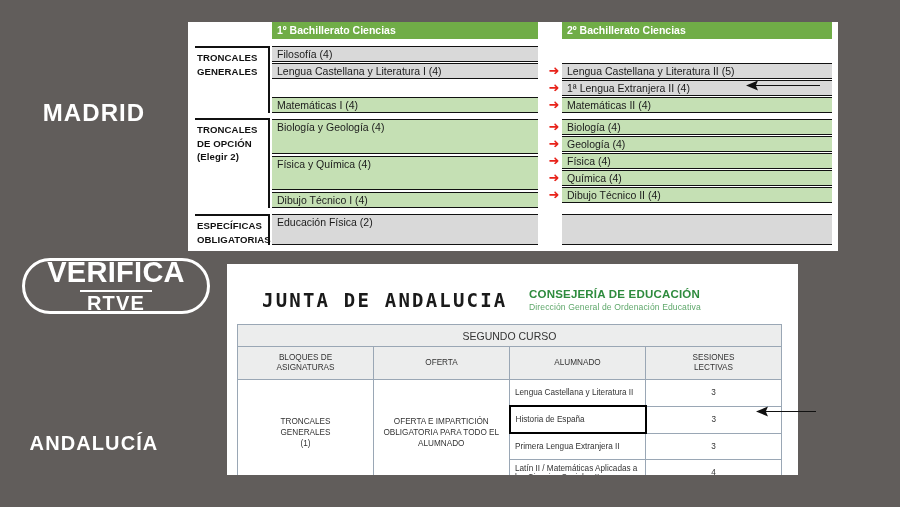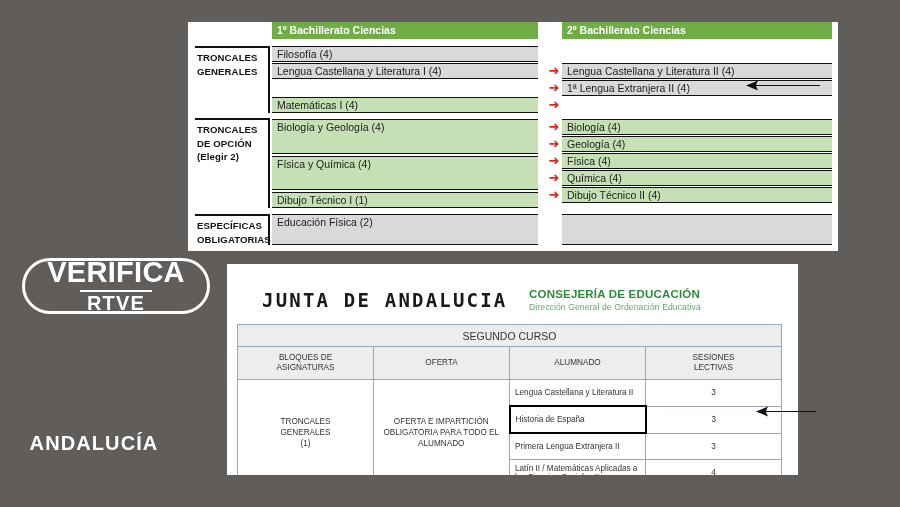--- a/index.html
+++ b/index.html
@@ -167,54 +167,56 @@
     position:absolute; left:755px; top:405px; width:62px; height:13px;
   }
 
   .nowrap{white-space:nowrap;}
 </style>
 </head>
 <body>
 
 <div id="left-col">
 
+  <div class="region-label" id="label-madrid">MADRID</div>
 
   <div id="verifica-logo">
     <div id="verifica-word">VERIFICA</div>
     <div id="rtve-wrap">
       <div id="rtve-word">RTVE</div>
     </div>
   </div>
 
   <div class="region-label" id="label-andalucia">ANDALUCÍA</div>
 </div>
 
 <div id="madrid-panel">
   <div class="mad-grid" id="madrid-grid">
       <div class="hdr-green m-t1" style="top: 0px;">1º Bachillerato Ciencias</div>
       <div class="hdr-green m-t2" style="top: 0px;">2º Bachillerato Ciencias</div>
       <div class="subj m-t1 grey" style="top: 24px; height: 16px; line-height: 14px;">Filosofía (4)</div>
       <div class="subj m-t1 grey" style="top: 41px; height: 16px; line-height: 14px;">Lengua Castellana y Literatura I (4)</div>
       <div class="red-arrow m-arrow" style="top: 42px; height: 16px;">➜</div>
-      <div class="subj m-t2 grey" style="top: 41px; height: 16px; line-height: 14px;">Lengua Castellana y Literatura II (4)</div>
+      <div class="subj m-t2 grey" style="top: 41px; height: 16px; line-height: 14px;">Lengua Castellana y Literatura II (5)</div>
       <div class="red-arrow m-arrow" style="top: 59px; height: 16px;">➜</div>
       <div class="subj m-t2 grey" style="top: 58px; height: 16px; line-height: 14px;">1ª Lengua Extranjera II (4)</div>
       <div class="subj m-t1 green" style="top: 75px; height: 16px; line-height: 14px;">Matemáticas I (4)</div>
       <div class="red-arrow m-arrow" style="top: 76px; height: 16px;">➜</div>
+      <div class="subj m-t2 green" style="top: 75px; height: 16px; line-height: 14px;">Matemáticas II (4)</div>
       <div class="subj m-t1 green" style="top: 97px; height: 35px; line-height: 14px;">Biología y Geología (4)</div>
       <div class="red-arrow m-arrow" style="top: 98px; height: 16px;">➜</div>
       <div class="subj m-t2 green" style="top: 97px; height: 16px; line-height: 14px;">Biología (4)</div>
       <div class="red-arrow m-arrow" style="top: 115px; height: 16px;">➜</div>
       <div class="subj m-t2 green" style="top: 114px; height: 16px; line-height: 14px;">Geología (4)</div>
       <div class="subj m-t1 green" style="top: 134px; height: 34px; line-height: 14px;">Física y Química (4)</div>
       <div class="red-arrow m-arrow" style="top: 132px; height: 16px;">➜</div>
       <div class="subj m-t2 green" style="top: 131px; height: 16px; line-height: 14px;">Física (4)</div>
       <div class="red-arrow m-arrow" style="top: 149px; height: 16px;">➜</div>
       <div class="subj m-t2 green" style="top: 148px; height: 16px; line-height: 14px;">Química (4)</div>
-      <div class="subj m-t1 green" style="top: 170px; height: 16px; line-height: 14px;">Dibujo Técnico I (1)</div>
+      <div class="subj m-t1 green" style="top: 170px; height: 16px; line-height: 14px;">Dibujo Técnico I (4)</div>
       <div class="red-arrow m-arrow" style="top: 166px; height: 16px;">➜</div>
       <div class="subj m-t2 green" style="top: 165px; height: 16px; line-height: 14px;">Dibujo Técnico II (4)</div>
       <div class="subj m-t1 grey" style="top: 192px; height: 31px; line-height: 14px;">Educación Física (2)</div>
       <div class="subj m-t2 grey" style="top: 192px; height: 31px; line-height: 14px;"></div>
       <div class="subj m-t2 grey" style="top: 24px; height: 16px; z-index: -1;"></div>
       <div class="catbox m-cat" style="top: 24px; height: 67px;">
         <div class="nowrap">TRONCALES</div>
         <div class="nowrap">GENERALES</div>
       </div>
       <div class="catbox m-cat" style="top: 96px; height: 90px;">

